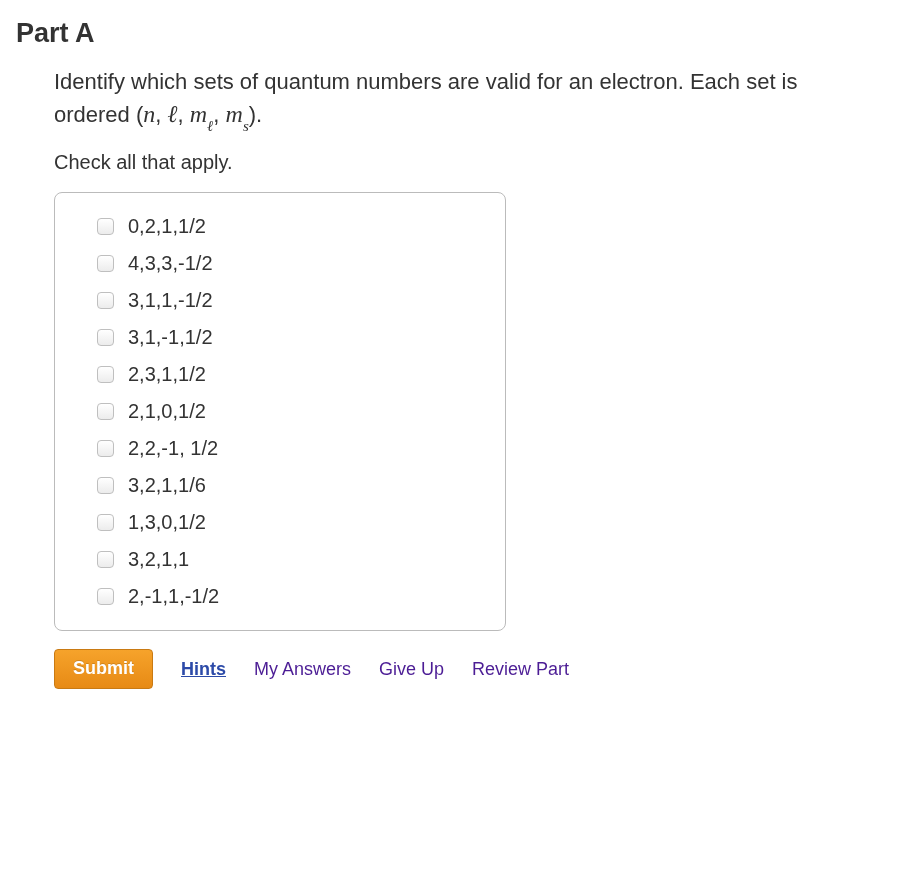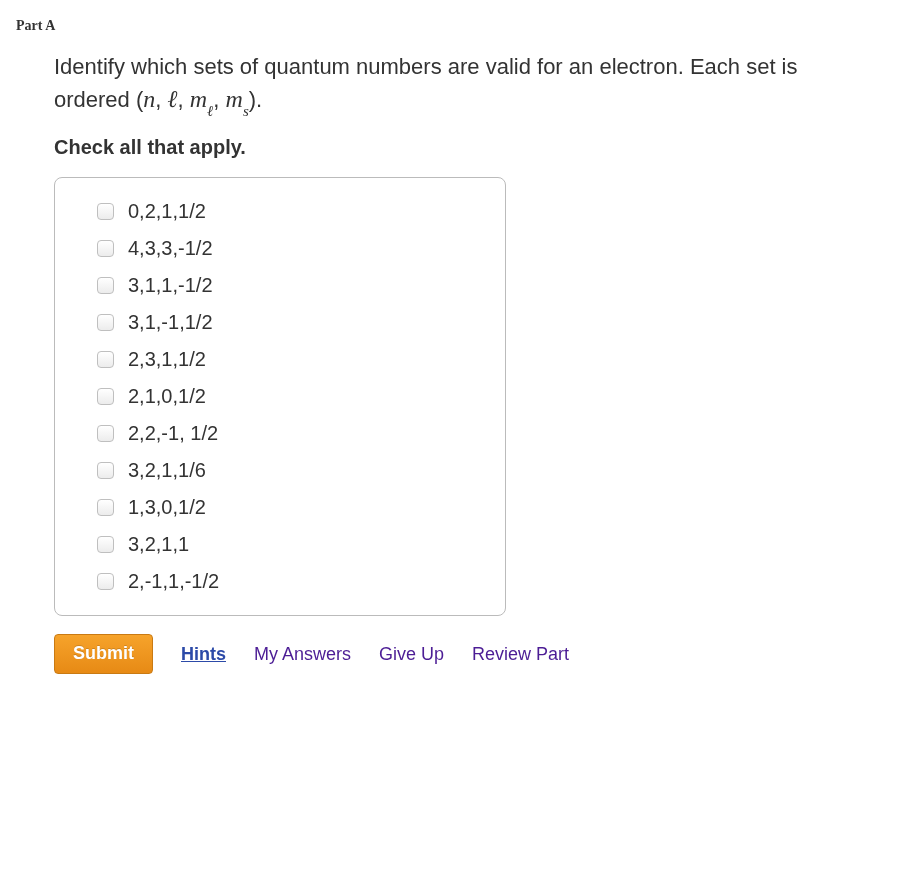--- a/index.html
+++ b/index.html
@@ -4,25 +4,24 @@
 <style>
   body {
     font-family: "Helvetica Neue", Helvetica, Arial, sans-serif;
     margin: 0;
     padding: 14px 16px;
     width: 908px;
     box-sizing: border-box;
     color: #333333;
   }
   .part-title {
-    font-size: 14px;
+    font-size: 27px;
     font-weight: bold;
     color: #333;
     margin: 4px 0 18px 0;
-    font-family: Liberation Serif, serif;
   }
   .content-indent {
     margin-left: 38px;
   }
   .question-text {
     font-size: 22px;
     color: #333;
     line-height: 1.4;
     margin-bottom: 18px;
     max-width: 760px;
@@ -39,21 +38,21 @@
     position: relative;
     bottom: -4px;
   }
   .question-text .script-l {
     font-family: "Times New Roman", Times, serif;
     font-style: italic;
     font-size: 24px;
   }
   .check-all {
     font-size: 20px;
-    font-weight: bold;
+    font-weight: normal;
     color: #333;
     margin: 8px 0 18px 0;
   }
   .options-box {
     border: 1px solid #bbbbbb;
     border-radius: 8px;
     width: 452px;
     padding: 22px 24px 20px 24px;
     box-sizing: border-box;
   }

